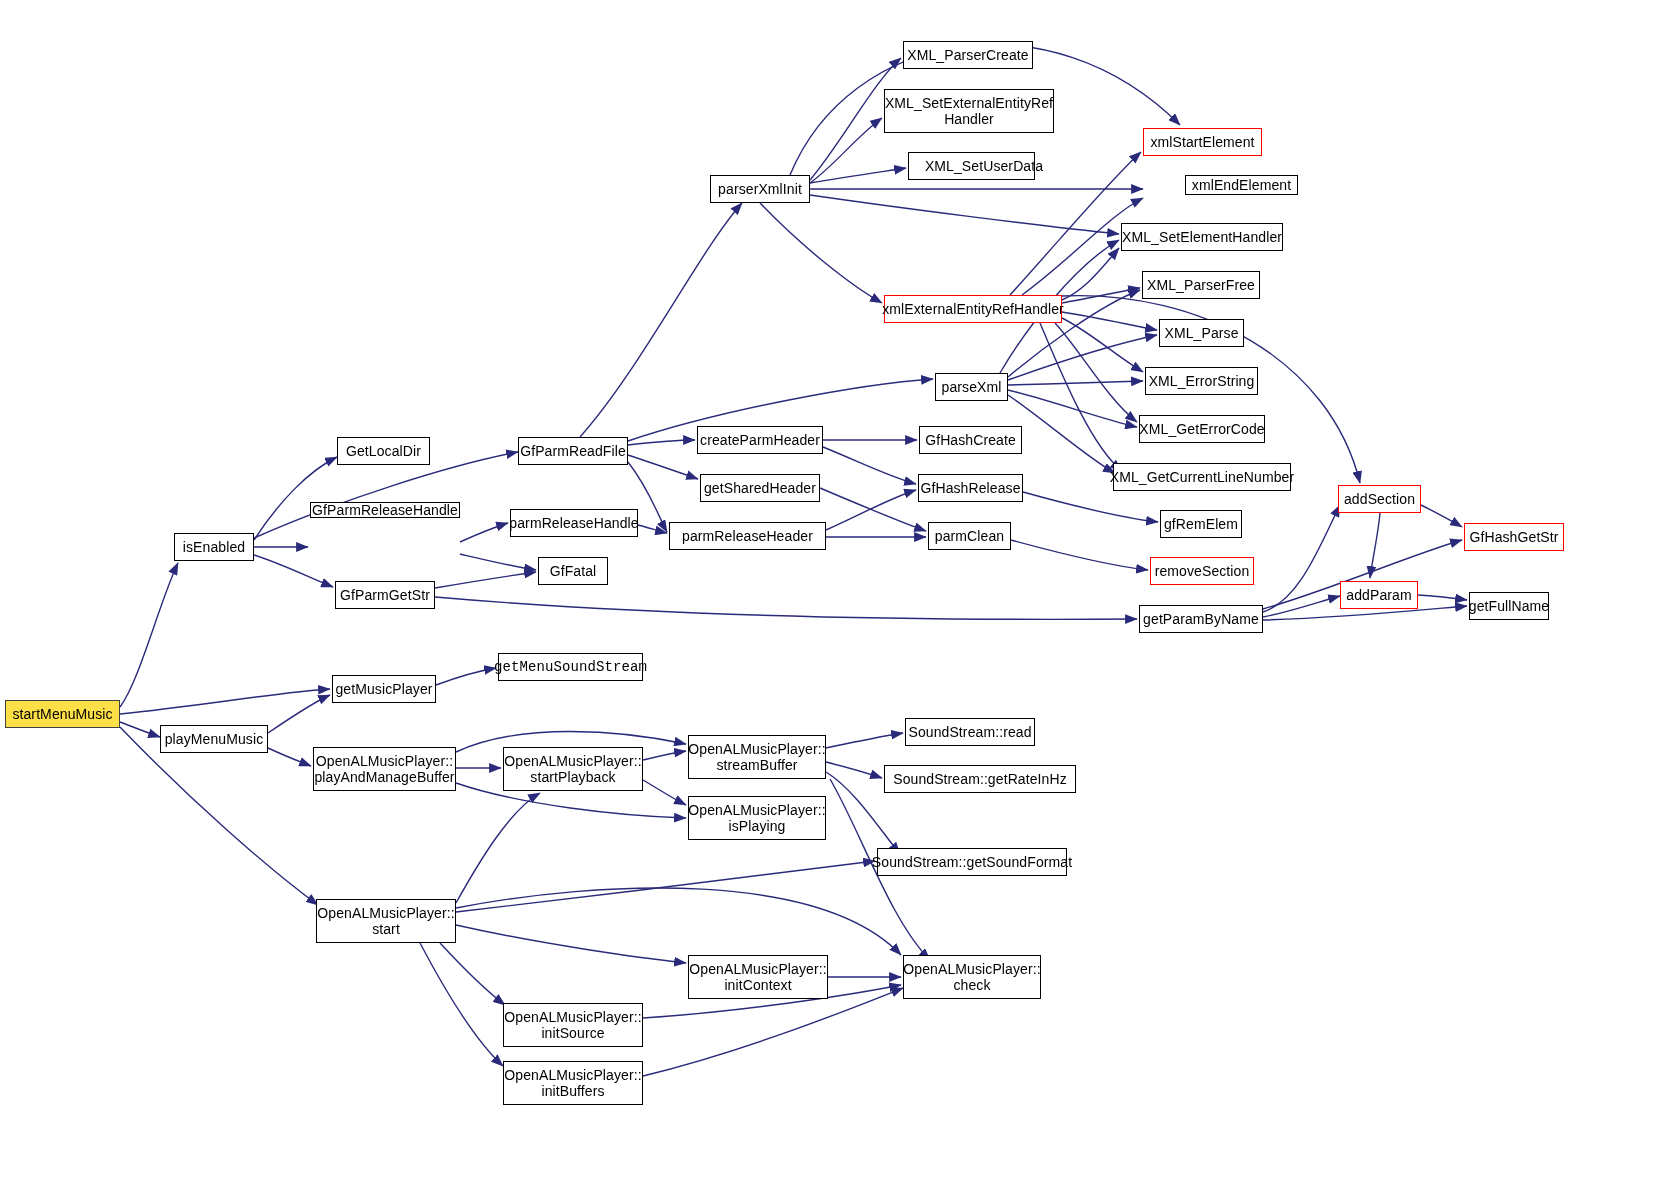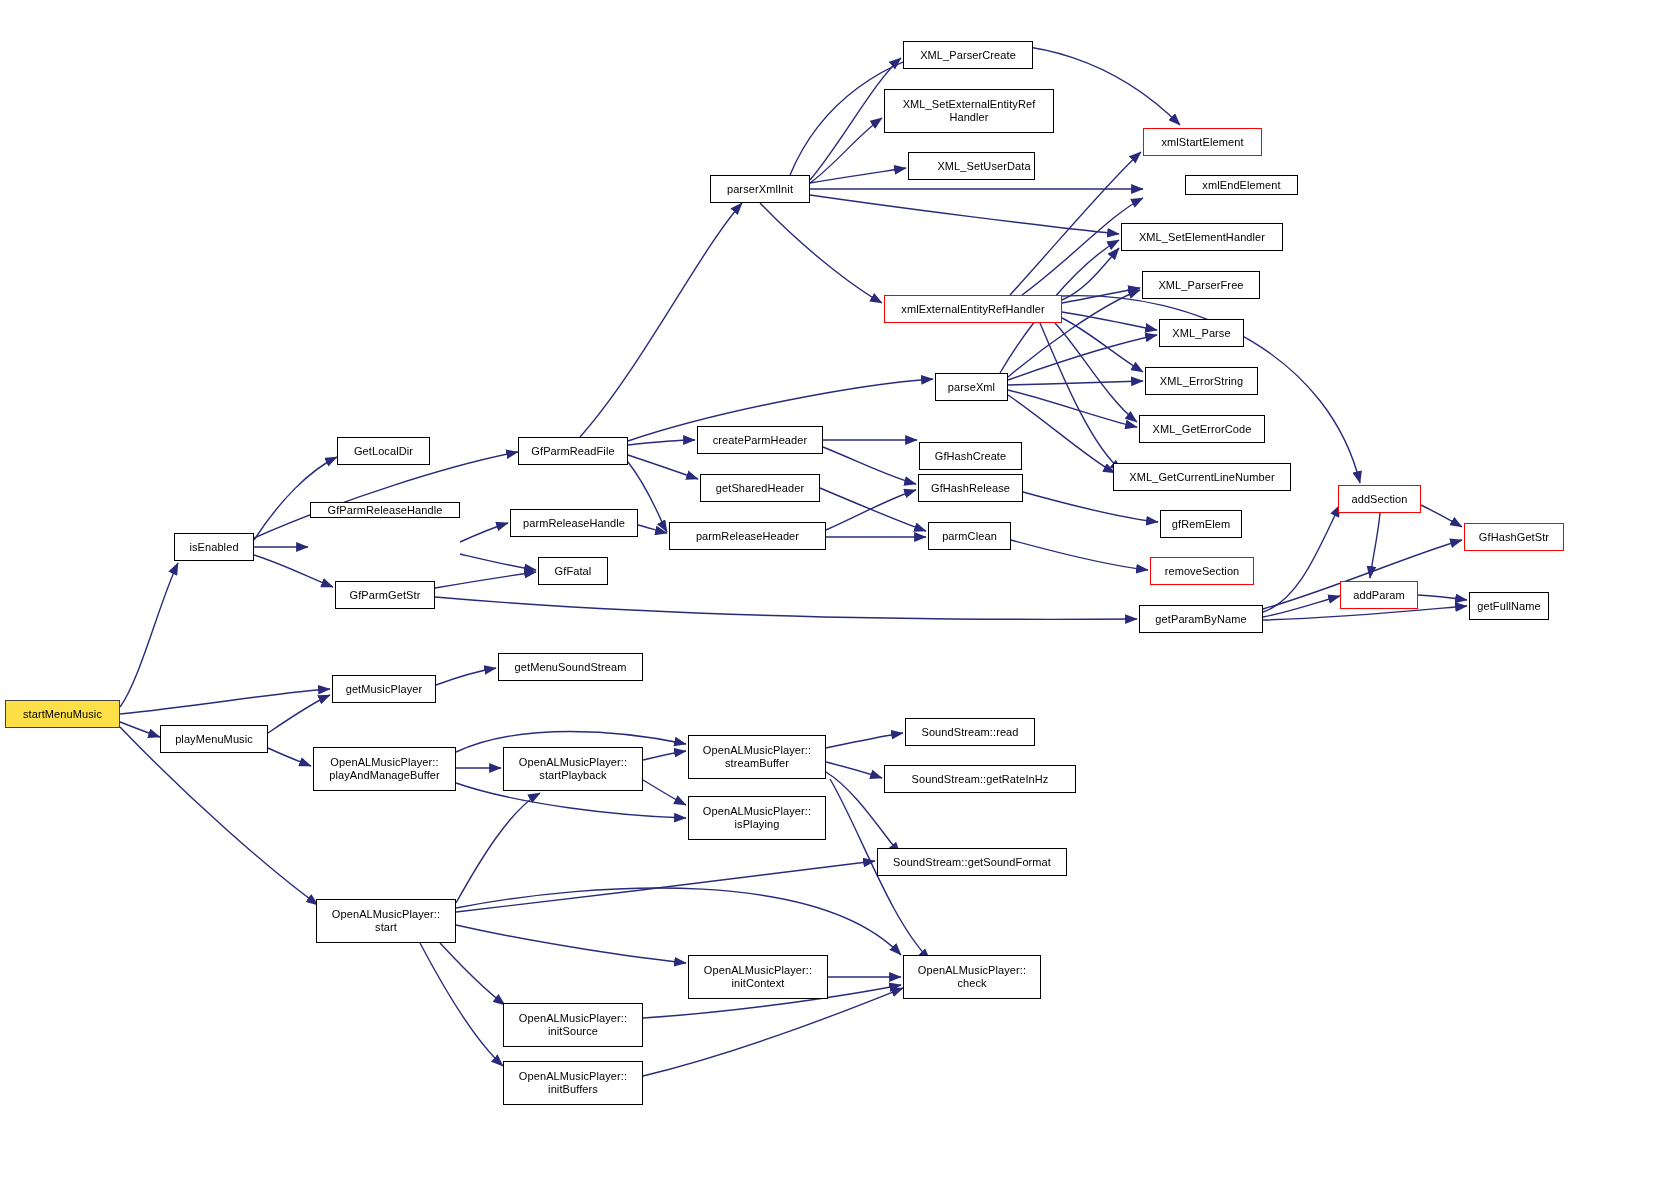--- a/index.html
+++ b/index.html
@@ -21,21 +21,21 @@
     width: 1665px;
     height: 1178px;
     pointer-events: none;
   }
   .node {
     position: absolute;
     box-sizing: border-box;
     background: #ffffff;
     border: 1px solid #000000;
     color: #000000;
-    font-size: 11px;
+    font-size: 14px;
     line-height: 1.15;
     display: flex;
     align-items: center;
     justify-content: center;
     text-align: center;
     white-space: pre-line;
     padding: 0 3px;
     letter-spacing: 0.1px;
   }
   .node.red {
@@ -142,21 +142,21 @@
       <div class="node" style="left: 310px; top: 502px; width: 150px; height: 16px;">GfParmReleaseHandle</div>
       <div class="node" style="left: 335px; top: 581px; width: 100px; height: 28px;">GfParmGetStr</div>
       <div class="node" style="left: 518px; top: 437px; width: 110px; height: 28px;">GfParmReadFile</div>
       <div class="node" style="left: 510px; top: 509px; width: 128px; height: 28px;">parmReleaseHandle</div>
       <div class="node" style="left: 538px; top: 557px; width: 70px; height: 28px;">GfFatal</div>
       <div class="node" style="left: 697px; top: 426px; width: 126px; height: 28px;">createParmHeader</div>
       <div class="node" style="left: 700px; top: 474px; width: 120px; height: 28px;">getSharedHeader</div>
       <div class="node" style="left: 669px; top: 522px; width: 157px; height: 28px;">parmReleaseHeader</div>
       <div class="node" style="left: 710px; top: 175px; width: 100px; height: 28px;">parserXmlInit</div>
       <div class="node" style="left: 935px; top: 373px; width: 73px; height: 28px;">parseXml</div>
-      <div class="node" style="left: 919px; top: 426px; width: 103px; height: 28px; margin-top: 16px;">GfHashCreate</div>
+      <div class="node" style="left: 919px; top: 426px; width: 103px; height: 28px;">GfHashCreate</div>
       <div class="node" style="left: 918px; top: 474px; width: 105px; height: 28px;">GfHashRelease</div>
       <div class="node" style="left: 928px; top: 522px; width: 83px; height: 28px;">parmClean</div>
       <div class="node" style="left: 903px; top: 41px; width: 130px; height: 28px;">XML_ParserCreate</div>
       <div class="node" style="left: 884px; top: 89px; width: 170px; height: 44px;">XML_SetExternalEntityRef
 Handler</div>
       <div class="node" style="left: 908px; top: 152px; width: 127px; height: 28px; padding-left: 28px;">XML_SetUserData</div>
       <div class="node red" style="left: 884px; top: 295px; width: 178px; height: 28px;">xmlExternalEntityRefHandler</div>
       <div class="node red" style="left: 1143px; top: 128px; width: 119px; height: 28px;">xmlStartElement</div>
       <div class="node" style="left: 1185px; top: 175px; width: 113px; height: 20px;">xmlEndElement</div>
       <div class="node" style="left: 1121px; top: 223px; width: 162px; height: 28px;">XML_SetElementHandler</div>
@@ -166,21 +166,21 @@
       <div class="node" style="left: 1139px; top: 415px; width: 126px; height: 28px;">XML_GetErrorCode</div>
       <div class="node" style="left: 1113px; top: 463px; width: 178px; height: 28px;">XML_GetCurrentLineNumber</div>
       <div class="node" style="left: 1160px; top: 510px; width: 82px; height: 28px;">gfRemElem</div>
       <div class="node red" style="left: 1150px; top: 557px; width: 104px; height: 28px;">removeSection</div>
       <div class="node" style="left: 1139px; top: 605px; width: 124px; height: 28px;">getParamByName</div>
       <div class="node red" style="left: 1338px; top: 485px; width: 83px; height: 28px;">addSection</div>
       <div class="node red" style="left: 1340px; top: 581px; width: 78px; height: 28px;">addParam</div>
       <div class="node red" style="left: 1464px; top: 523px; width: 100px; height: 28px;">GfHashGetStr</div>
       <div class="node" style="left: 1469px; top: 592px; width: 80px; height: 28px;">getFullName</div>
       <div class="node" style="left: 332px; top: 675px; width: 104px; height: 28px;">getMusicPlayer</div>
-      <div class="node" style="left: 498px; top: 653px; width: 145px; height: 28px;">getMenuSoundStream</div>
+      <div class="node" style="left: 498px; top: 653px; width: 145px; height: 28px; font-family: Liberation Mono, monospace;">getMenuSoundStream</div>
       <div class="node" style="left: 313px; top: 747px; width: 143px; height: 44px;">OpenALMusicPlayer::
 playAndManageBuffer</div>
       <div class="node" style="left: 503px; top: 747px; width: 140px; height: 44px;">OpenALMusicPlayer::
 startPlayback</div>
       <div class="node" style="left: 688px; top: 735px; width: 138px; height: 44px;">OpenALMusicPlayer::
 streamBuffer</div>
       <div class="node" style="left: 688px; top: 796px; width: 138px; height: 44px;">OpenALMusicPlayer::
 isPlaying</div>
       <div class="node" style="left: 905px; top: 718px; width: 130px; height: 28px;">SoundStream::read</div>
       <div class="node" style="left: 884px; top: 765px; width: 192px; height: 28px;">SoundStream::getRateInHz</div>

